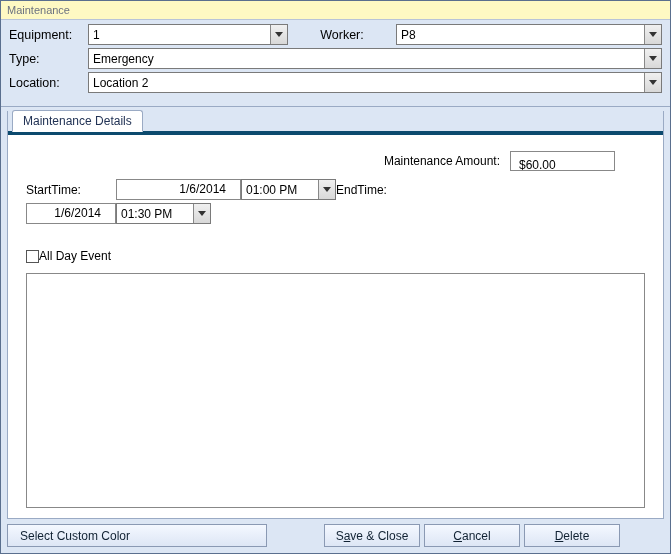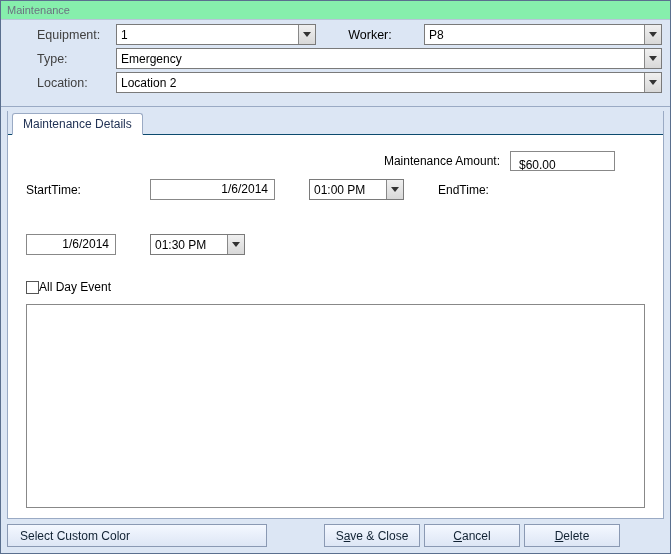--- a/index.html
+++ b/index.html
@@ -11,42 +11,41 @@
   height: 554px;
   overflow: hidden;
 }
 .window {
   border: 1px solid #5a6f8e;
   height: 554px;
   display: flex;
   flex-direction: column;
 }
 .titlebar {
-  background: #86efac;
+  background: #fef9c3;
   color: #6b7280;
   font-size: 11px;
   padding: 3px 6px;
   border-bottom: 1px solid #b8c4d8;
 }
 .header-form {
   background: #dce6f4;
   padding: 4px 8px 10px 8px;
   border-bottom: 1px solid #9aaac4;
 }
 .form-row {
   display: flex;
   align-items: center;
   margin-bottom: 3px;
   gap: 4px;
 }
 .form-label {
   width: 75px;
   font-size: 12.5px;
-  color: #404040;
-  margin-left: 28px;
+  color: #000000;
 }
 .form-label-w {
   width: 100px;
   text-align: center;
   font-size: 12.5px;
 }
 .dd {
   position: relative;
   display: inline-block;
   background: #fff;
@@ -81,21 +80,21 @@
   margin: 4px 6px 0 6px;
   border: 1px solid #9aaac4;
   border-top: none;
   position: relative;
   display: flex;
   flex-direction: column;
 }
 .tabstrip {
   display: flex;
   background: #dce6f4;
-  border-bottom: 1px solid #0c4a6e;
+  border-bottom: 4px solid #0c4a6e;
   padding-left: 4px;
   height: 24px;
   align-items: flex-end;
 }
 .tab {
   background: #fff;
   border: 1px solid #9aaac4;
   border-bottom: 1px solid #fff;
   padding: 3px 10px;
   margin-bottom: -1px;
@@ -124,27 +123,26 @@
   background: #fff;
   text-align: left;
   padding: 6px 8px;
 }
 .time-grid {
   display: grid;
   grid-template-columns: 90px 125px 95px auto;
   row-gap: 3px;
   column-gap: 0;
   align-items: center;
-  gap: 34px;
 }
 .datebox {
   border: 1px solid #888;
   height: 21px;
   text-align: right;
-  padding: 2px 6px;
+  padding: 2px 14px;
   background: #fff;
 }
 .time-dd { width: 95px; }
 .time-dd .dd-input { width: 70px; }
 .check-row {
   display: flex;
   align-items: center;
   gap: 0;
   margin-top: 25px;
 }

